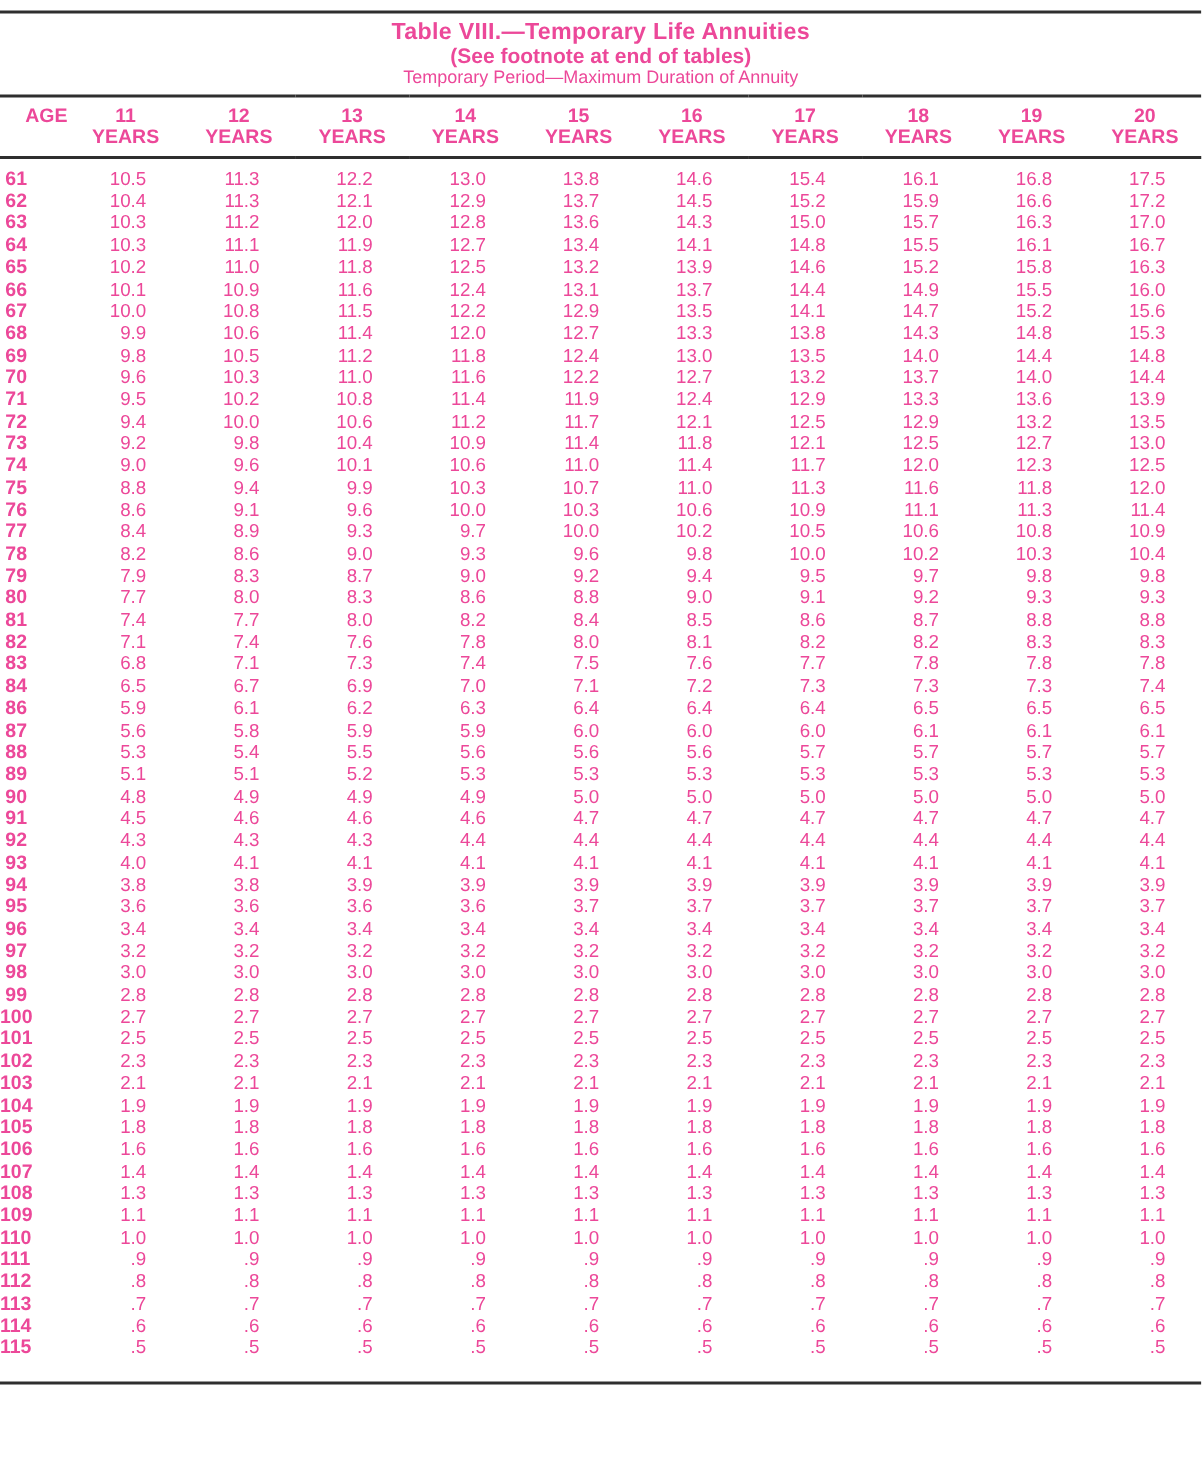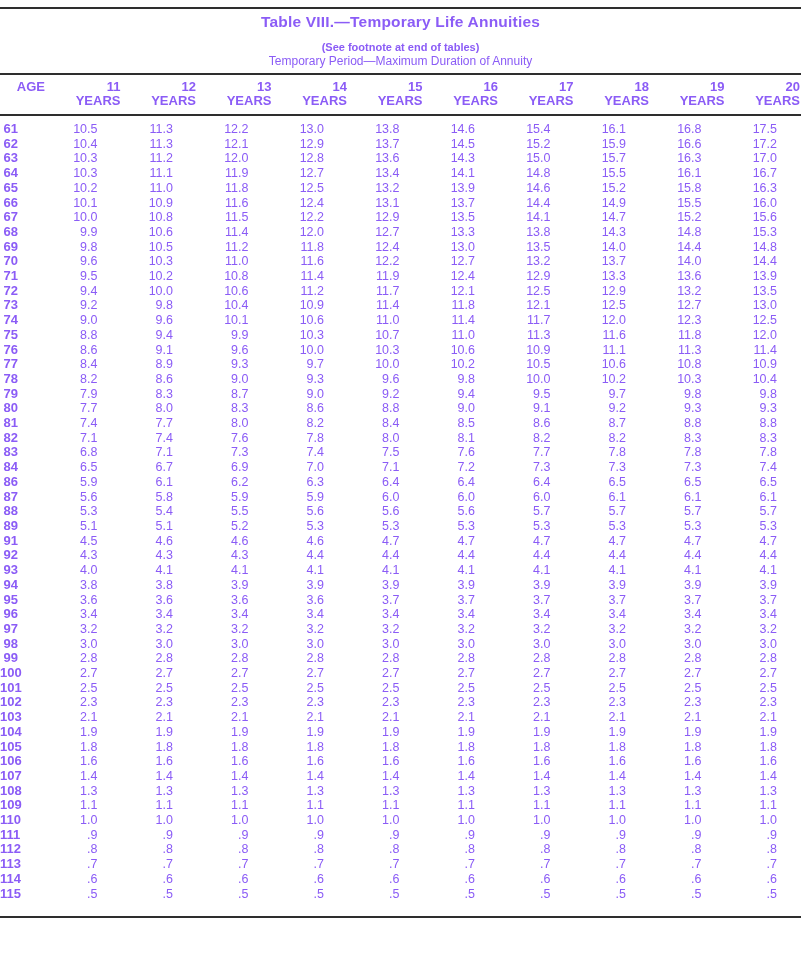--- a/index.html
+++ b/index.html
@@ -6,41 +6,41 @@
     margin: 0;
     padding: 0;
     background: #ffffff;
     width: 801px;
   }
   .page {
     width: 801px;
     height: 972px;
     background: #ffffff;
     font-family: "Liberation Sans", sans-serif;
-    color: #8b5cf6;
+    color: #ec4899;
     overflow: hidden;
   }
   .rule {
     height: 2px;
     background: #2e2e2e;
     width: 100%;
   }
   .top-rule { margin-top: 7px; }
   .titles { text-align: center; margin-top: 5px; }
   .title-main {
     font-size: 15.5px;
     line-height: 16px;
     font-weight: bold;
     letter-spacing: 0.2px;
   }
   .title-note {
-    font-size: 11px;
+    font-size: 14px;
     line-height: 13px;
     font-weight: bold;
-    margin-top: 11px;
+    margin-top: 1px;
   }
   .title-period {
     font-size: 12px;
     line-height: 14px;
     font-weight: normal;
   }
   table.annuity {
     width: 100%;
     border-collapse: collapse;
     table-layout: fixed;
@@ -49,21 +49,21 @@
   col.age-col { width: 46px; }
   thead th {
     border-top: 2px solid #2e2e2e;
     border-bottom: 2px solid #2e2e2e;
     font-size: 13px;
     line-height: 14px;
     font-weight: bold;
     vertical-align: top;
     padding-top: 5px;
     padding-bottom: 6px;
-    text-align: right;
+    text-align: center;
   }
   thead th.age-h {
     text-align: right;
     padding-left: 4px;
   }
   tbody td {
     font-size: 12.5px;
     line-height: 14.7px;
     height: 14.7px;
     padding: 0 24px 0 0;
@@ -511,20 +511,33 @@
           <td>5.2</td>
           <td>5.3</td>
           <td>5.3</td>
           <td>5.3</td>
           <td>5.3</td>
           <td>5.3</td>
           <td>5.3</td>
           <td>5.3</td>
         </tr>
         <tr>
+          <td class="age">90</td>
+          <td>4.8</td>
+          <td>4.9</td>
+          <td>4.9</td>
+          <td>4.9</td>
+          <td>5.0</td>
+          <td>5.0</td>
+          <td>5.0</td>
+          <td>5.0</td>
+          <td>5.0</td>
+          <td>5.0</td>
+        </tr>
+        <tr>
           <td class="age">91</td>
           <td>4.5</td>
           <td>4.6</td>
           <td>4.6</td>
           <td>4.6</td>
           <td>4.7</td>
           <td>4.7</td>
           <td>4.7</td>
           <td>4.7</td>
           <td>4.7</td>

